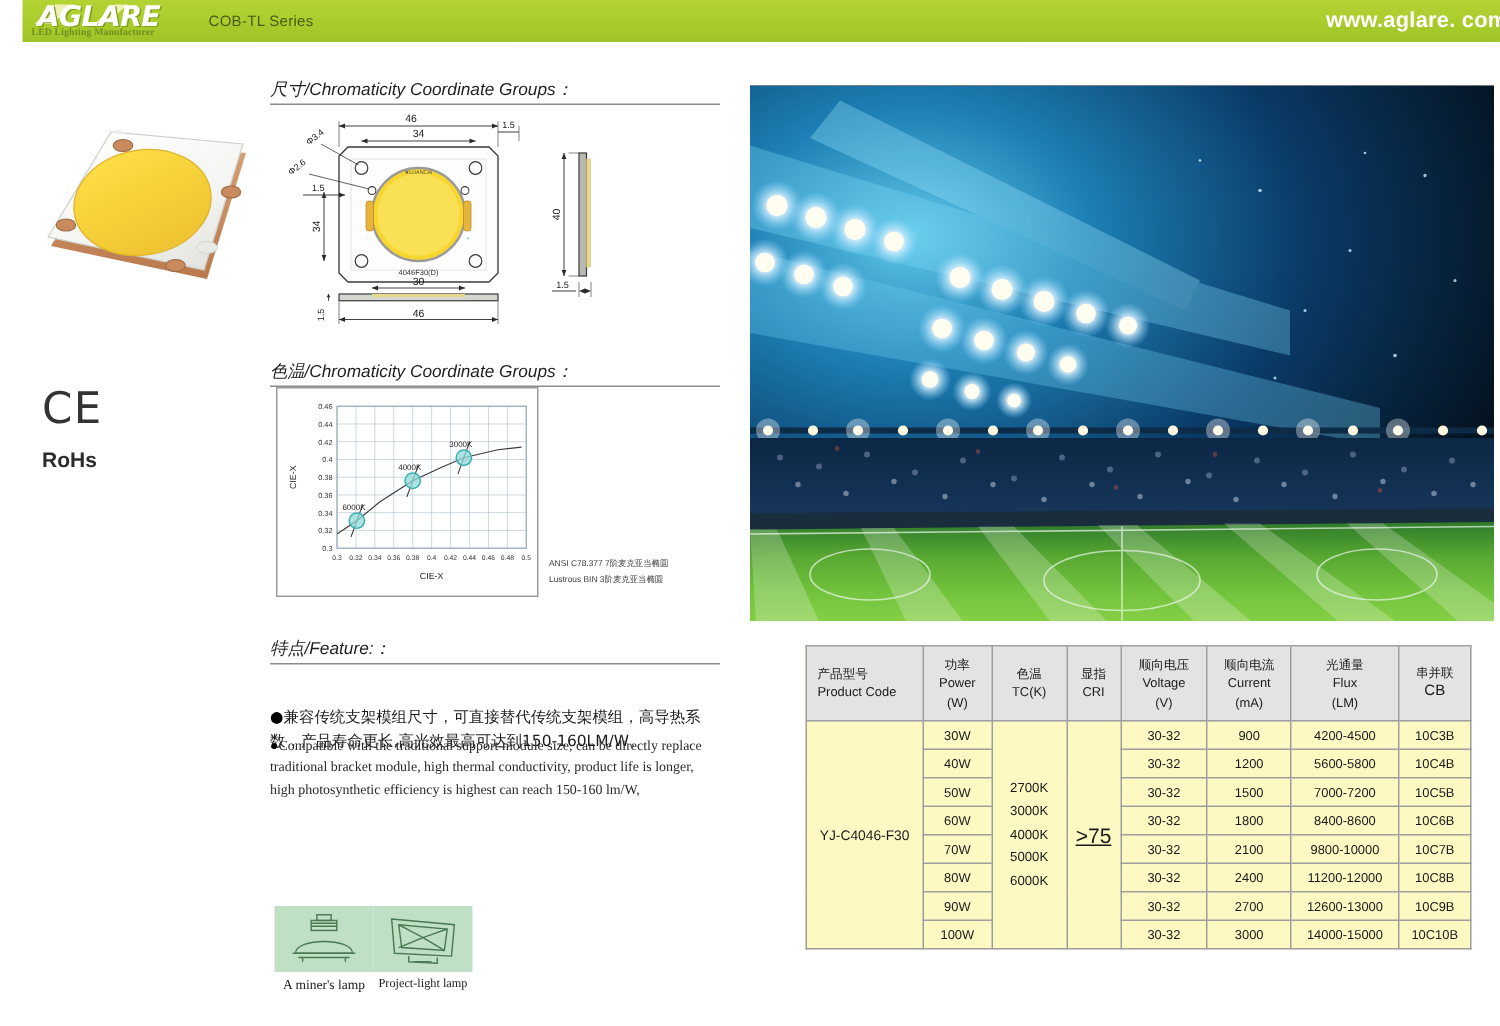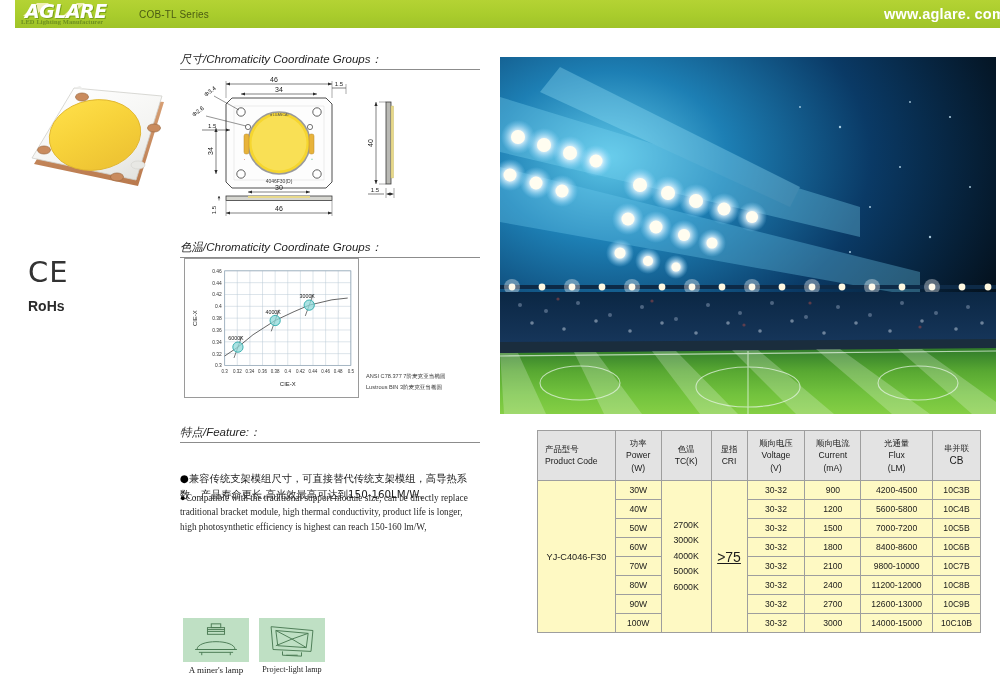--- a/index.html
+++ b/index.html
@@ -89,21 +89,21 @@
     font-family: "DejaVu Sans", sans-serif;
   }
   .feat-en {
     position: absolute; left: 180px; top: 491px; width: 300px;
     font-size: 9.3px; line-height: 1.55; color: #2a2a2a;
     font-family: "Liberation Serif", serif;
   }
   .bullet { color:#000; }
 
   
-  .apps { position: absolute; left: 183px; top: 618px; display: flex; gap: 10px; }
+  .apps { position: absolute; left: 183px; top: 604px; display: flex; }
   .app { width: 66px; }
   .app-img {
     width: 66px; height: 44px; background: #bfe0c4;
     display:flex; align-items:center; justify-content:center;
   }
   .app-cap {
     text-align: center; font-size: 9px; color: #1c1c1c; margin-top: 3px;
     font-family: "Liberation Serif", serif; white-space: nowrap;
   }
   .app:nth-child(2) .app-cap { font-size: 8.2px; }

